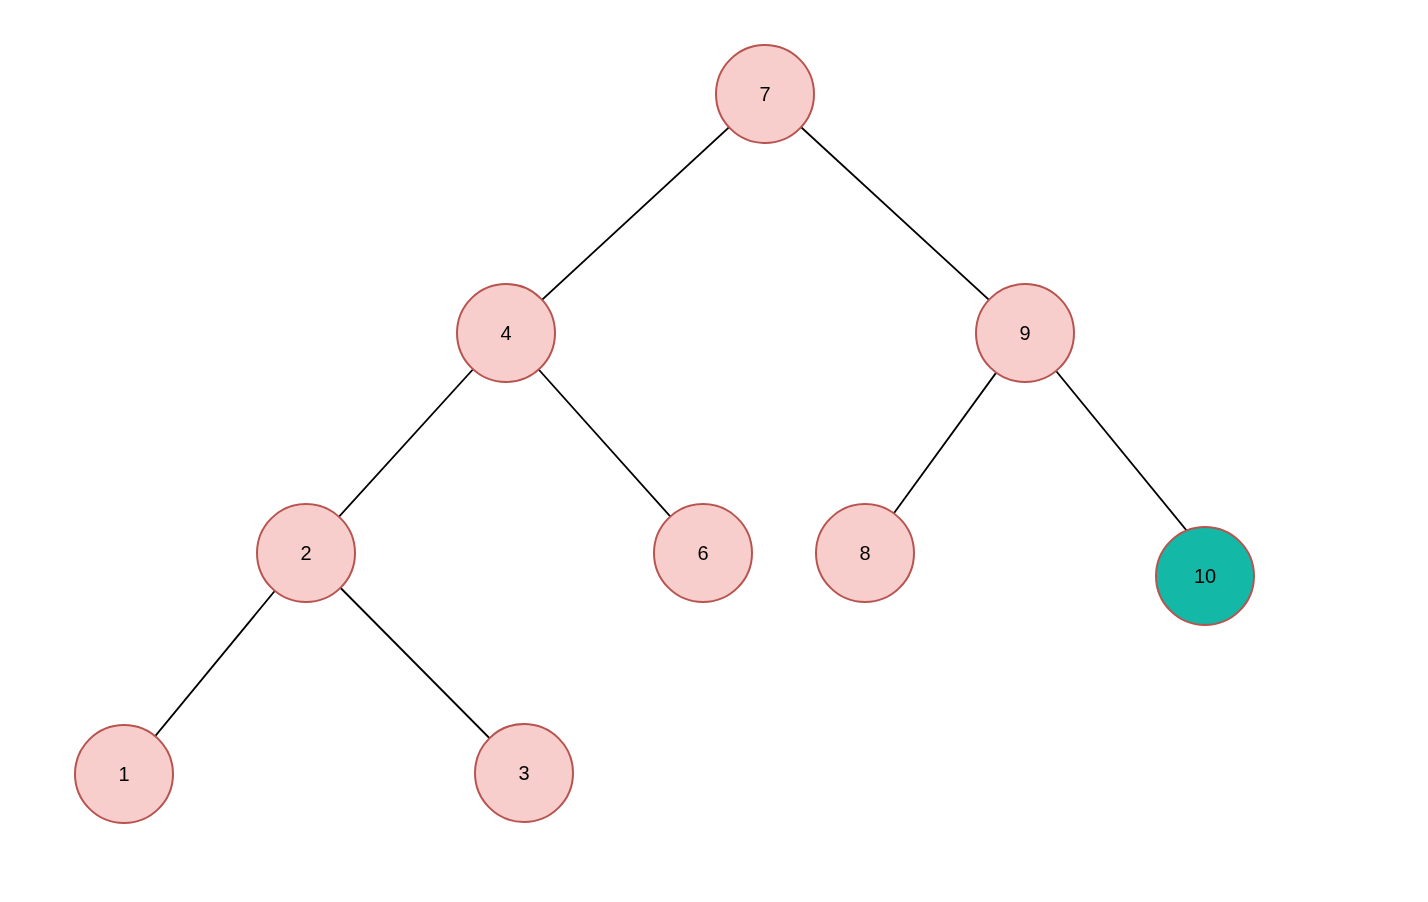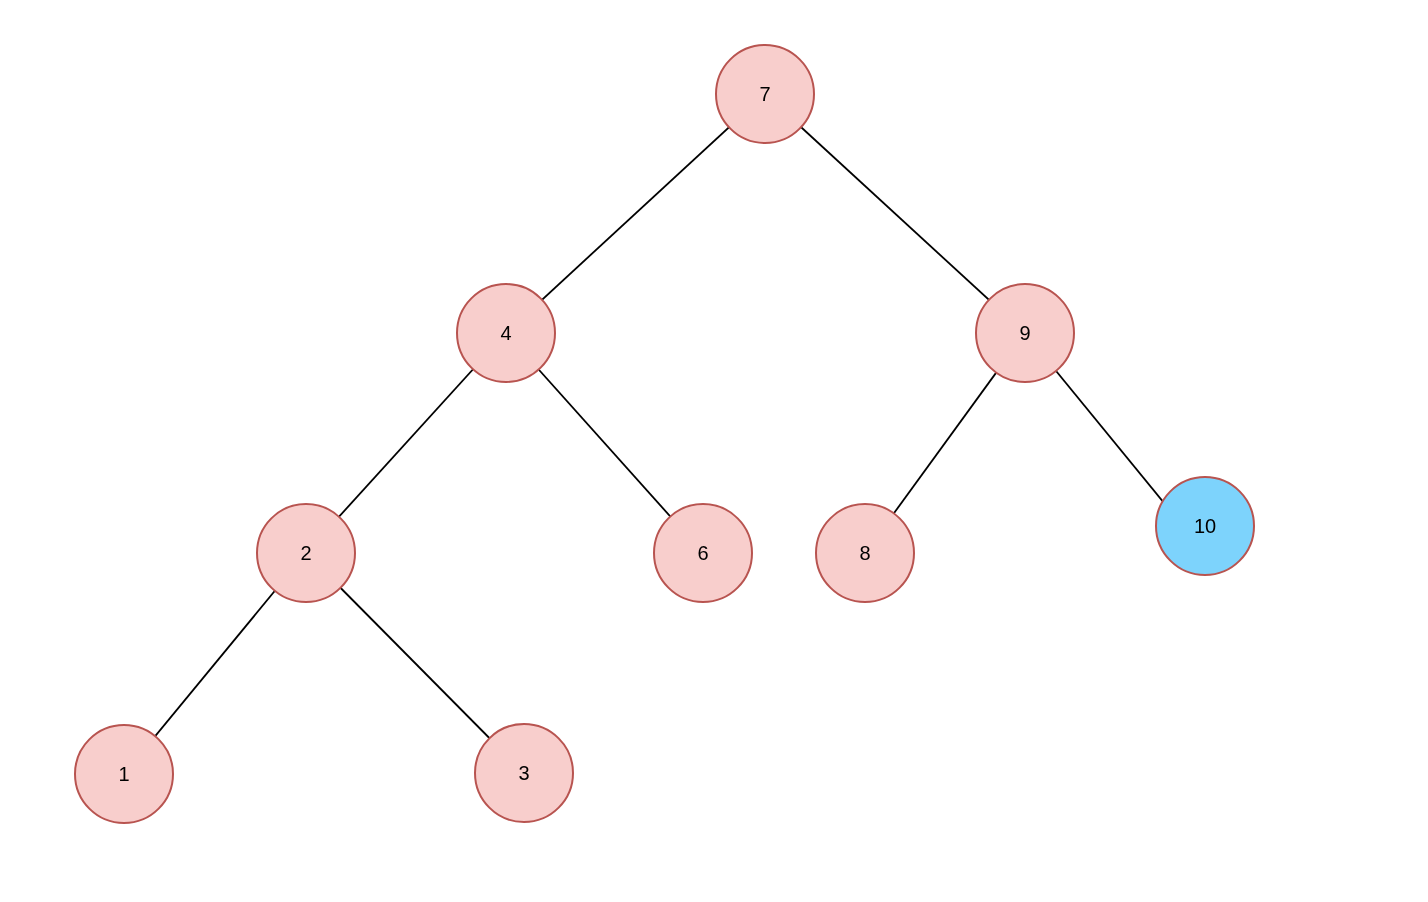--- a/index.html
+++ b/index.html
@@ -64,21 +64,21 @@
     </div>
     <div class="tree-node" style="left: 256px; top: 503px; width: 100px; height: 100px; background: rgb(248, 206, 204); border: 2px solid rgb(184, 84, 80);">
       <span class="node-label" style="color: rgb(0, 0, 0); font-size: 20px;">2</span>
     </div>
     <div class="tree-node" style="left: 653px; top: 503px; width: 100px; height: 100px; background: rgb(248, 206, 204); border: 2px solid rgb(184, 84, 80);">
       <span class="node-label" style="color: rgb(0, 0, 0); font-size: 20px;">6</span>
     </div>
     <div class="tree-node" style="left: 815px; top: 503px; width: 100px; height: 100px; background: rgb(248, 206, 204); border: 2px solid rgb(184, 84, 80);">
       <span class="node-label" style="color: rgb(0, 0, 0); font-size: 20px;">8</span>
     </div>
-    <div class="tree-node" style="left: 1155px; top: 476px; width: 100px; height: 100px; background: #7dd3fc; border: 2px solid rgb(184, 84, 80);">
+    <div class="tree-node" style="left: 1155px; top: 526px; width: 100px; height: 100px; background: #14b8a6; border: 2px solid rgb(184, 84, 80);">
       <span class="node-label" style="color: rgb(0, 0, 0); font-size: 20px;">10</span>
     </div>
     <div class="tree-node" style="left: 74px; top: 724px; width: 100px; height: 100px; background: rgb(248, 206, 204); border: 2px solid rgb(184, 84, 80);">
       <span class="node-label" style="color: rgb(0, 0, 0); font-size: 20px;">1</span>
     </div>
     <div class="tree-node" style="left: 474px; top: 723px; width: 100px; height: 100px; background: rgb(248, 206, 204); border: 2px solid rgb(184, 84, 80);">
       <span class="node-label" style="color: rgb(0, 0, 0); font-size: 20px;">3</span>
     </div>
   </div>
 

